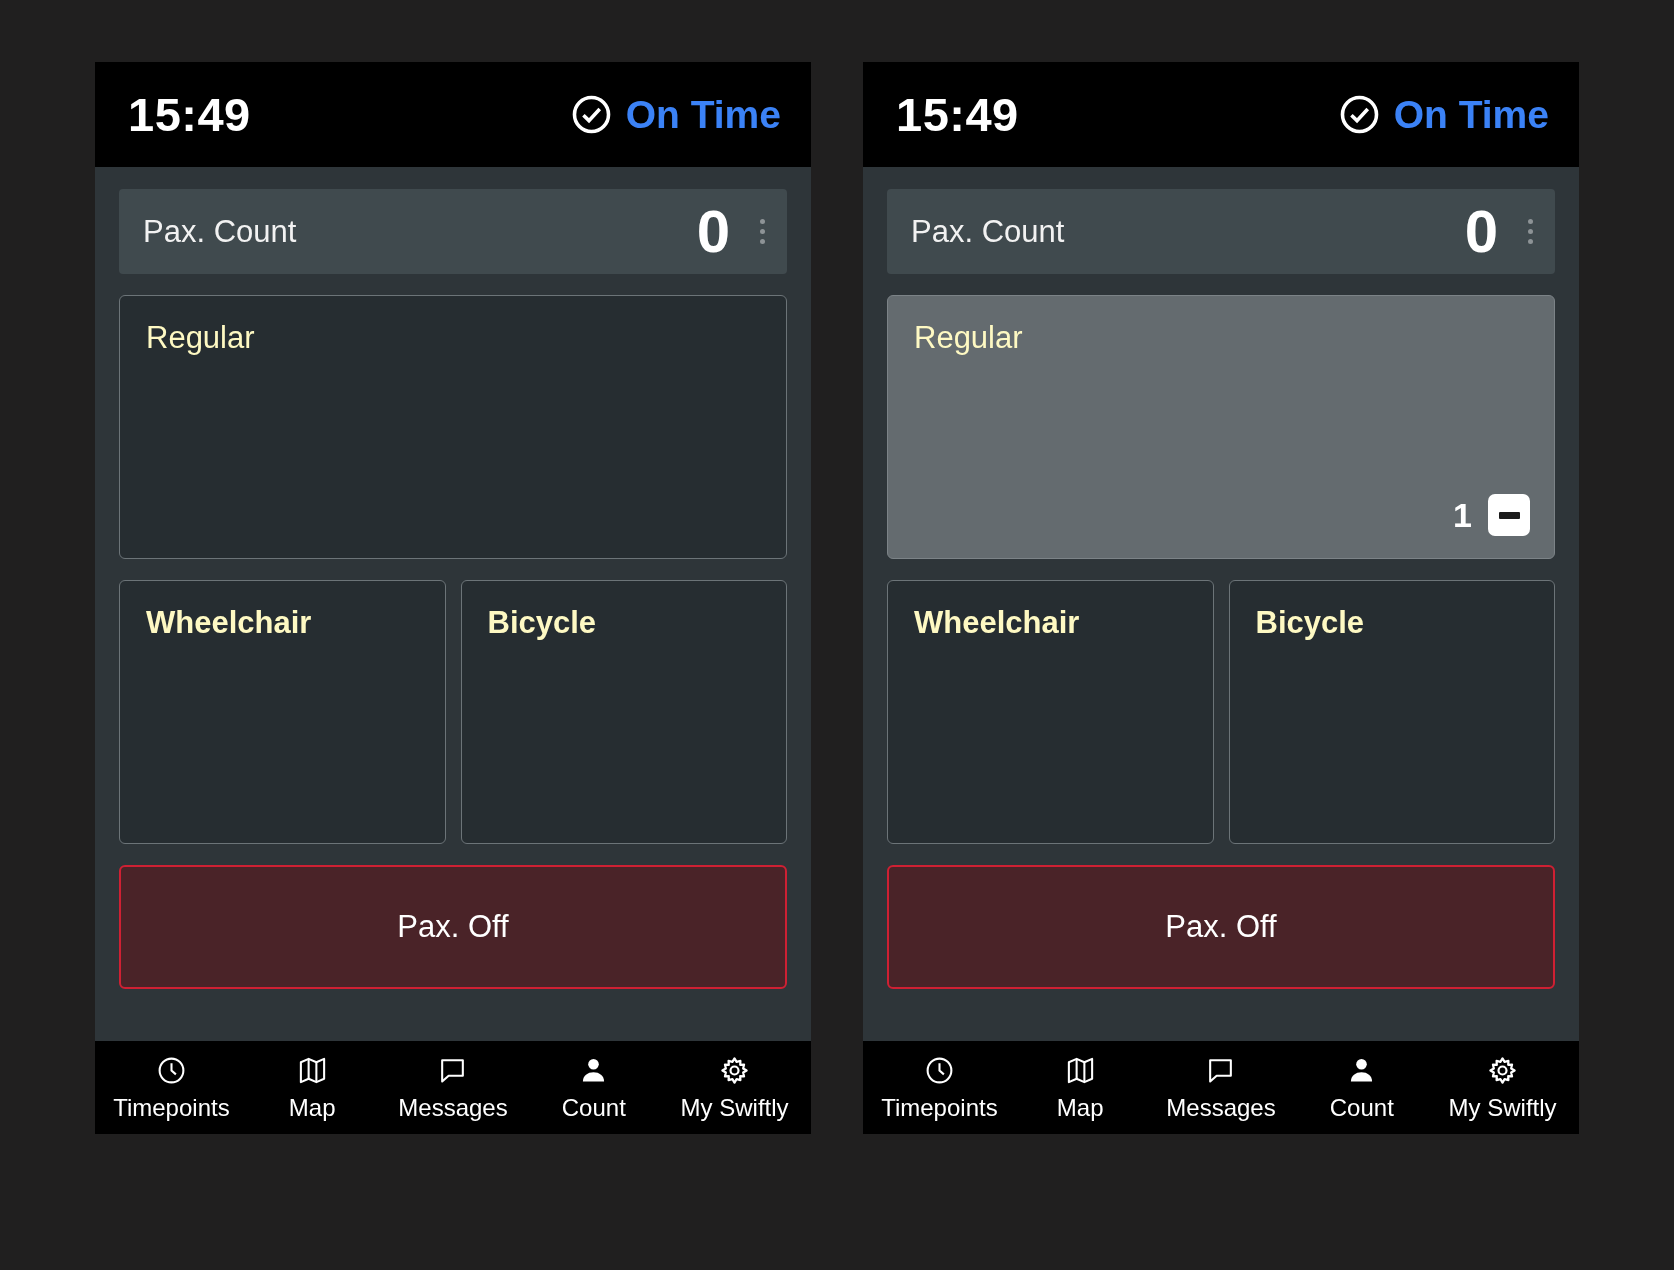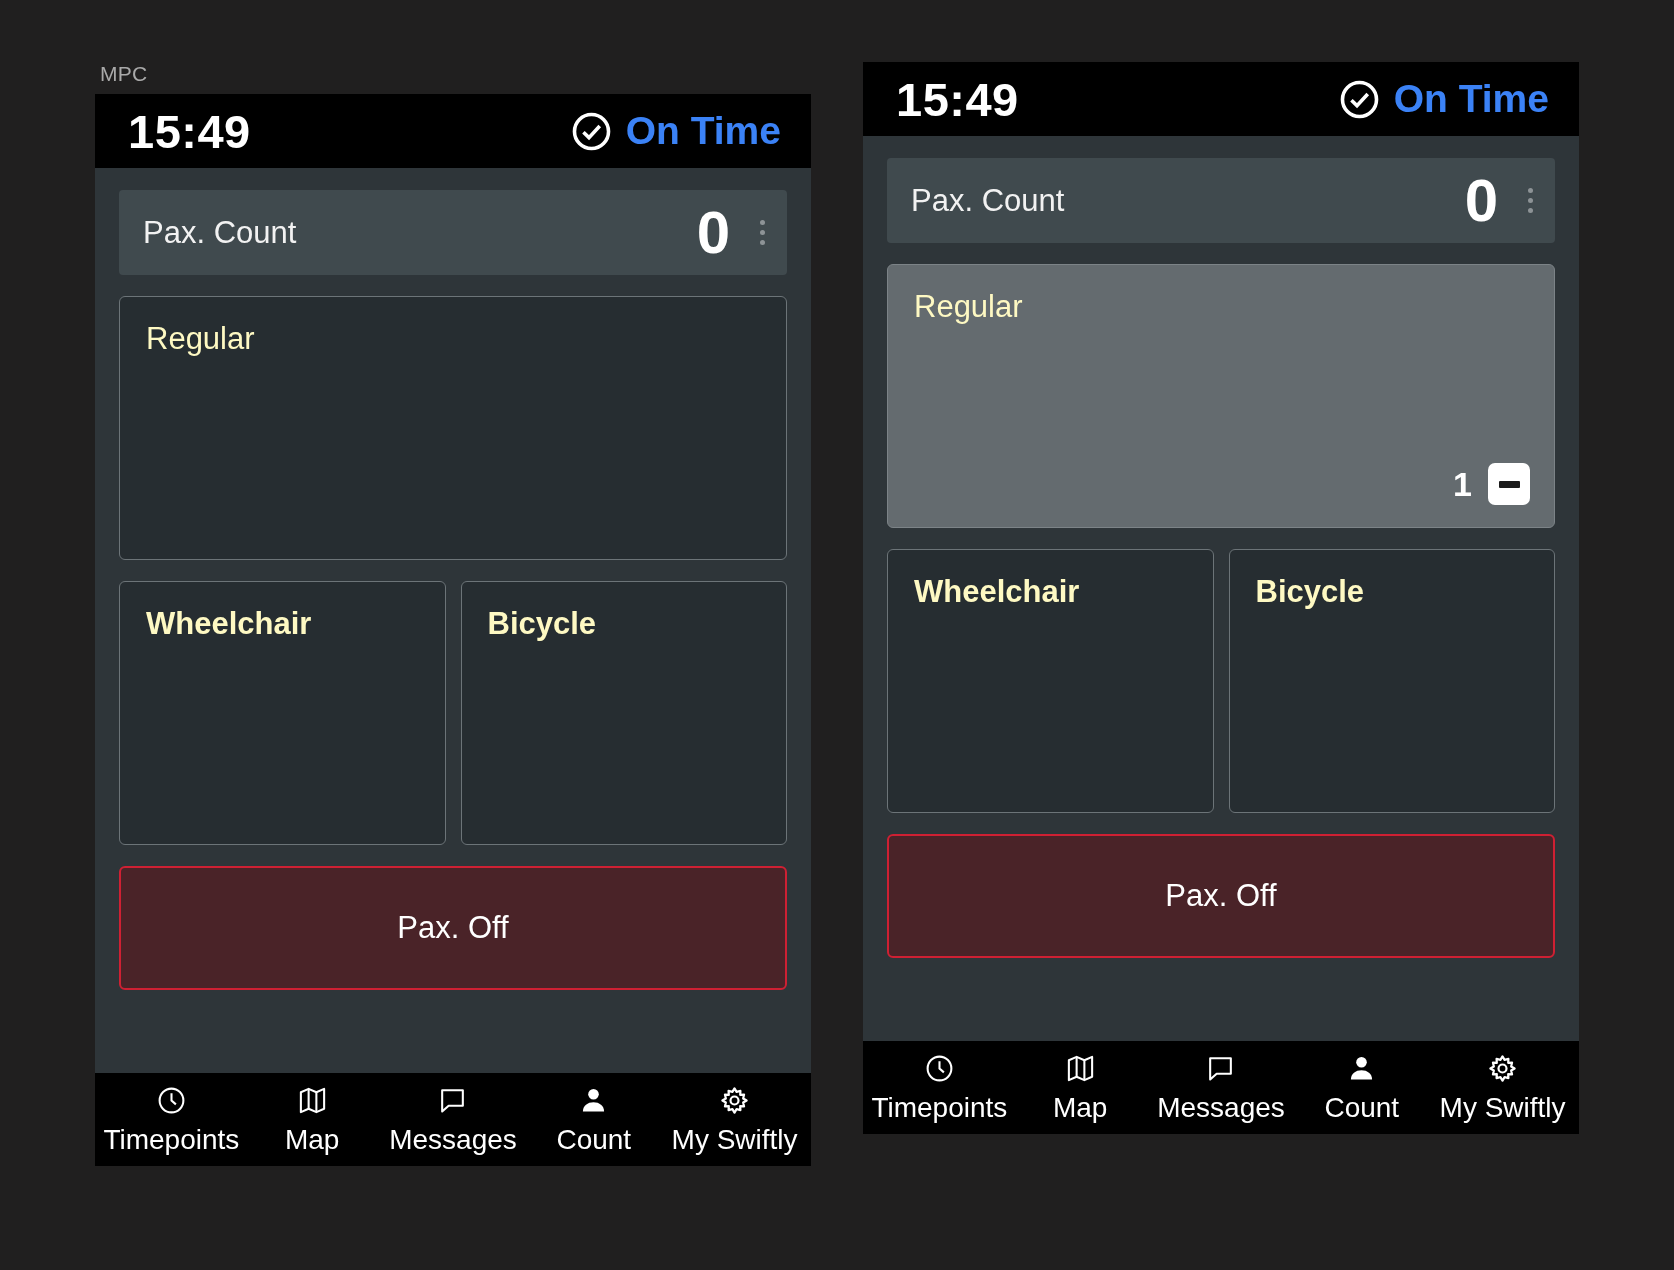--- a/index.html
+++ b/index.html
@@ -39,21 +39,21 @@
     width: 716px;
     height: 1072px;
     background: #2e3539;
     display: flex;
     flex-direction: column;
     overflow: hidden;
   }
 
   
   .statusbar {
-    height: 74px;
+    height: 105px;
     background: #000000;
     display: flex;
     align-items: center;
     justify-content: space-between;
     padding: 0 30px 0 33px;
     flex: 0 0 auto;
   }
   .clock {
     font-size: 47px;
     font-weight: bold;
@@ -203,32 +203,31 @@
     flex: 1 1 0;
     display: flex;
     flex-direction: column;
     align-items: center;
     justify-content: center;
     gap: 7px;
   }
   .nav-icon { height: 33px; display: flex; align-items: center; justify-content: center; }
   .nav-icon svg { display: block; }
   .nav-label {
-    font-size: 28px;
+    font-size: 24px;
     color: #ffffff;
     white-space: nowrap;
   }
 </style>
 </head>
 <body>
 
 <div class="stage">
 
   <div class="panel-wrap">
-    <div class="panel-caption">MPC</div>
 
     <div class="phone">
 
       <div class="statusbar">
         <div class="clock">15:49</div>
         <div class="ontime">
           <span class="check-icon">
             <svg class="check-icon" viewBox="0 0 24 24" fill="none" stroke="#ffffff" stroke-width="2">
               <circle cx="12" cy="12" r="9.5"></circle>
               <polyline points="7.5,12.4 10.6,15.4 16.6,8.9"></polyline>

